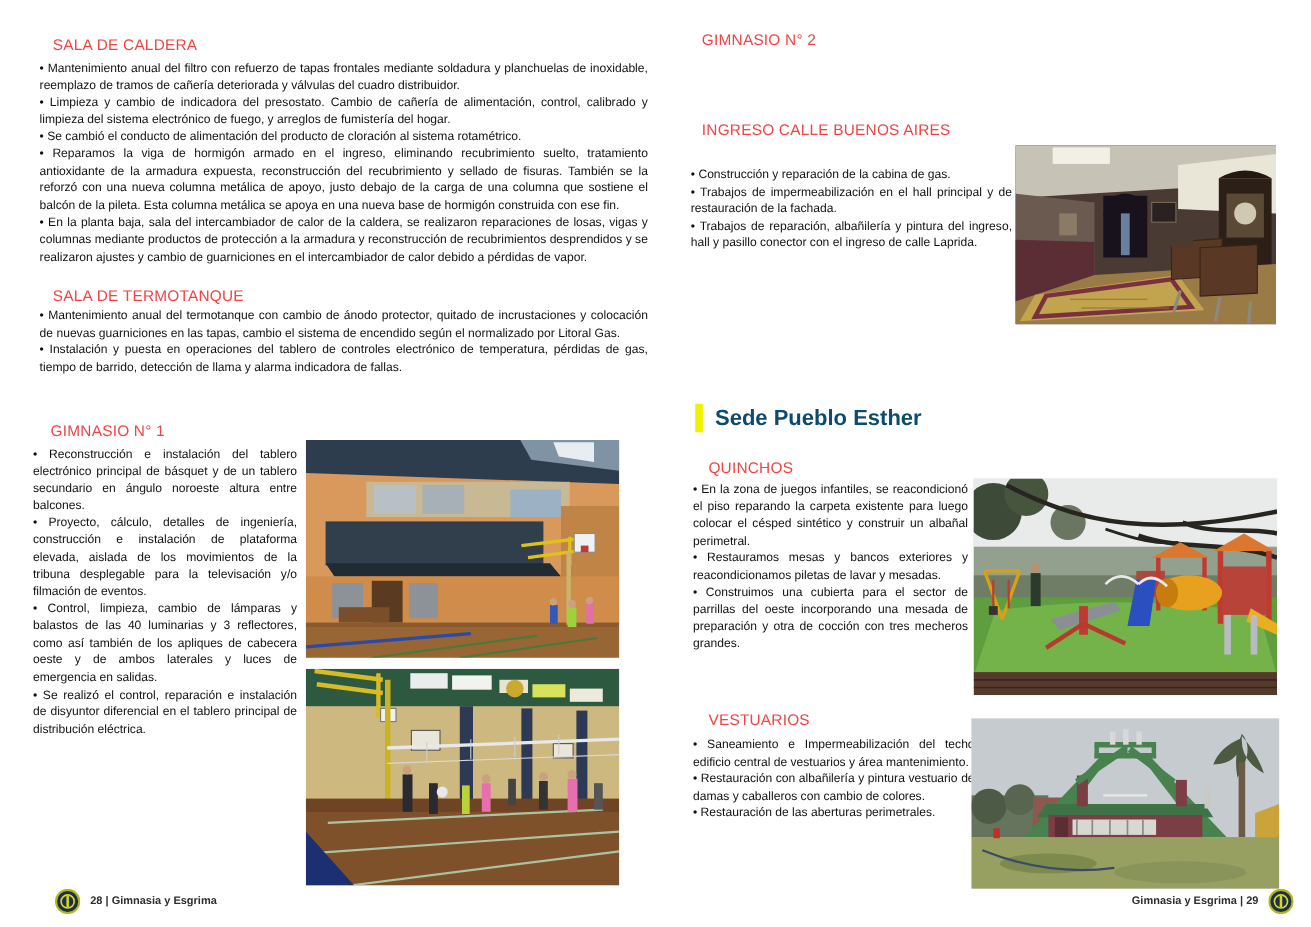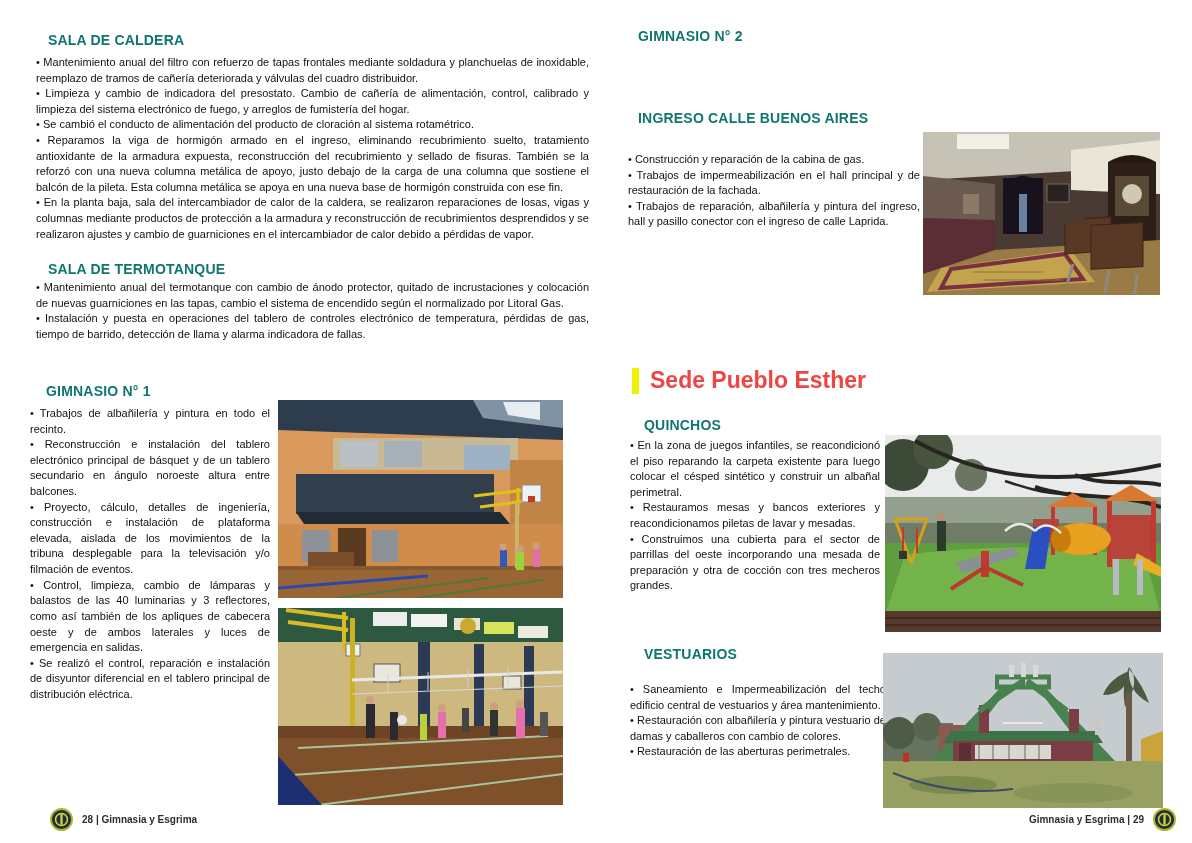--- a/index.html
+++ b/index.html
@@ -1,32 +1,32 @@
 <!DOCTYPE html>
 <html><head>
 <meta charset="utf-8">
 <style>
   html,body{margin:0;padding:0;}
   body{
     width:1192px;height:843px;position:relative;background:#ffffff;
     font-family:"Liberation Sans", sans-serif;color:#1a1a1a;overflow:hidden;
   }
   .sec-title{
-    font-size:14px;font-weight:bold;letter-spacing:.2px;
-    margin:0 0 7px 0;padding-left:12px;color:#0f766e;
+    font-size:14px;font-weight:normal;letter-spacing:.2px;
+    margin:0 0 7px 0;padding-left:12px;color:#ef4444;
   }
   .bullet{
     font-size:11px;line-height:1.42;text-align:justify;margin:0;color:#111;
   }
   .abs{position:absolute;}
   .photo{position:absolute;overflow:hidden;background:#ddd;}
   .photo svg{display:block;width:100%;height:100%;}
   .sede-row{display:flex;align-items:center;gap:11px;}
   .accent-bar{width:7px;height:26px;}
-  .sede-text{font-size:23px;font-weight:bold;color:#ef4444;}
+  .sede-text{font-size:20px;font-weight:bold;color:#0c4a6e;}
   .footer{
     position:absolute;display:flex;align-items:center;gap:9px;
     font-size:10px;font-weight:bold;color:#2d2d2d;
   }
   .logo{width:23px;height:23px;}
 </style>
 </head>
 <body>
 
 <section class="abs" style="left:36px;top:32px;width:553px;">
@@ -39,21 +39,20 @@
 </section>
 
 <section class="abs" style="left:36px;top:261px;width:553px;">
   <h2 class="sec-title" style="margin-bottom:3px;">SALA DE TERMOTANQUE</h2>
   <p class="bullet">• Mantenimiento anual del termotanque con cambio de ánodo protector, quitado de incrustaciones y colocación de nuevas guarniciones en las tapas, cambio el sistema de encendido según el normalizado por Litoral Gas.</p>
   <p class="bullet">• Instalación y puesta en operaciones del tablero de controles electrónico de temperatura, pérdidas de gas, tiempo de barrido, detección de llama y alarma indicadora de fallas.</p>
 </section>
 
 <section class="abs" style="left:30px;top:383px;width:240px;">
   <h2 class="sec-title" style="padding-left:16px;">GIMNASIO N° 1</h2>
-  <p class="bullet">• Trabajos de albañilería y pintura en todo el recinto.</p>
   <p class="bullet">•  Reconstrucción e instalación del tablero electrónico principal de básquet y de un tablero secundario en ángulo noroeste altura entre balcones.</p>
   <p class="bullet">•  Proyecto, cálculo, detalles de ingeniería, construcción e instalación de plataforma elevada, aislada de los movimientos de la tribuna desplegable para la televisación y/o filmación de eventos.</p>
   <p class="bullet">•  Control, limpieza, cambio de lámparas y balastos de las 40 luminarias y 3 reflectores, como así también de los apliques de cabecera oeste y de ambos laterales y luces de emergencia en salidas.</p>
   <p class="bullet">• Se realizó el control, reparación e instalación de disyuntor diferencial en el tablero principal de distribución eléctrica.</p>
 </section>
 
 <div class="photo" style="left:278px;top:400px;width:285px;height:198px;" role="img" aria-label="Interior of gymnasium with orange walls, dark balcony and yellow basketball hoop">
   <svg viewBox="0 0 285 198" preserveAspectRatio="none">
     <rect width="285" height="198" fill="#d9995c"></rect>
     <path d="M0,0 H285 V40 L0,30 Z" fill="#2e3d4e"></path>
@@ -232,21 +231,21 @@
     <polygon points="70,128 128,112 134,120 78,138" fill="#8a8f94"></polygon>
     <rect x="96" y="116" width="8" height="26" fill="#c03a30"></rect>
     <path d="M100,132 l38,18 M100,132 l-34,22" stroke="#b83a2e" stroke-width="4"></path>
     <path d="M120,96 q14,-14 30,0 M150,96 q12,-12 26,2" stroke="#e8e8e8" stroke-width="2.5" fill="none"></path>
     <rect x="52" y="86" width="9" height="30" fill="#2c3a2c"></rect>
     <circle cx="56" cy="82" r="4" fill="#b89070"></circle>
   </svg>
 </div>
 
 <section class="abs" style="left:630px;top:646px;width:256px;">
-  <h2 class="sec-title" style="padding-left:14px;margin-bottom:20px;">VESTUARIOS</h2>
+  <h2 class="sec-title" style="padding-left:14px;margin-bottom:8px;">VESTUARIOS</h2>
   <p class="bullet">•  Saneamiento e Impermeabilización del techo edificio central de vestuarios y área mantenimiento.</p>
   <p class="bullet">• Restauración con albañilería y pintura vestuario de damas y caballeros con cambio de colores.</p>
   <p class="bullet">• Restauración de las aberturas perimetrales.</p>
 </section>
 
 <div class="photo" style="left:883px;top:653px;width:280px;height:155px;" role="img" aria-label="Locker-room building with green sloped roof and maroon walls on a lawn">
   <svg viewBox="0 0 280 155" preserveAspectRatio="none">
     <rect width="280" height="155" fill="#c6cbd0"></rect>
     <rect y="70" width="70" height="38" fill="#66745e"></rect>
     <circle cx="16" cy="80" r="16" fill="#4c5a46"></circle>

